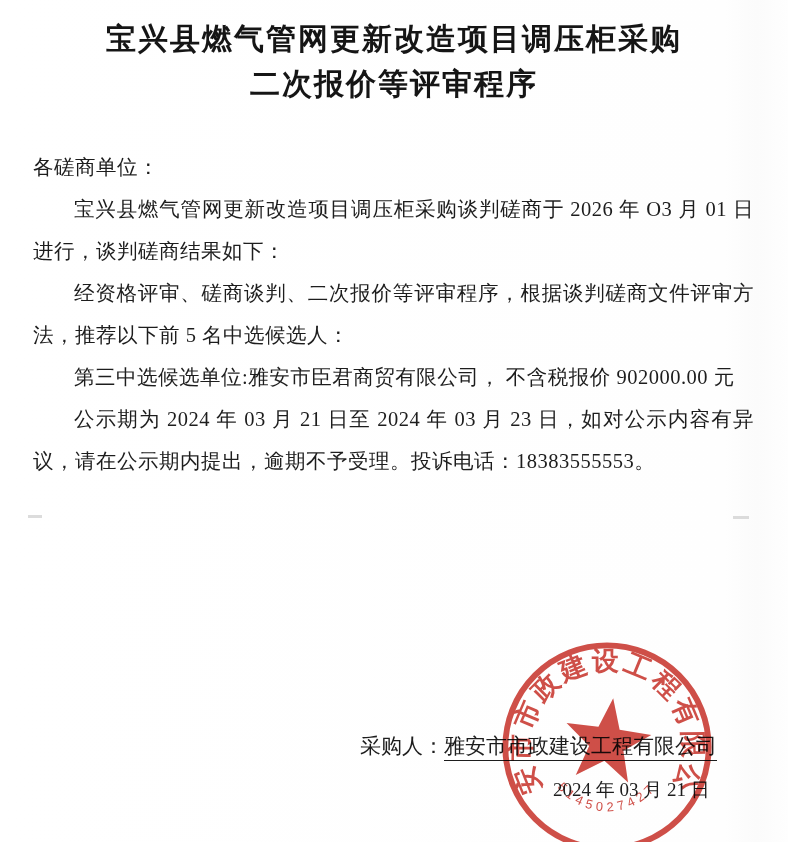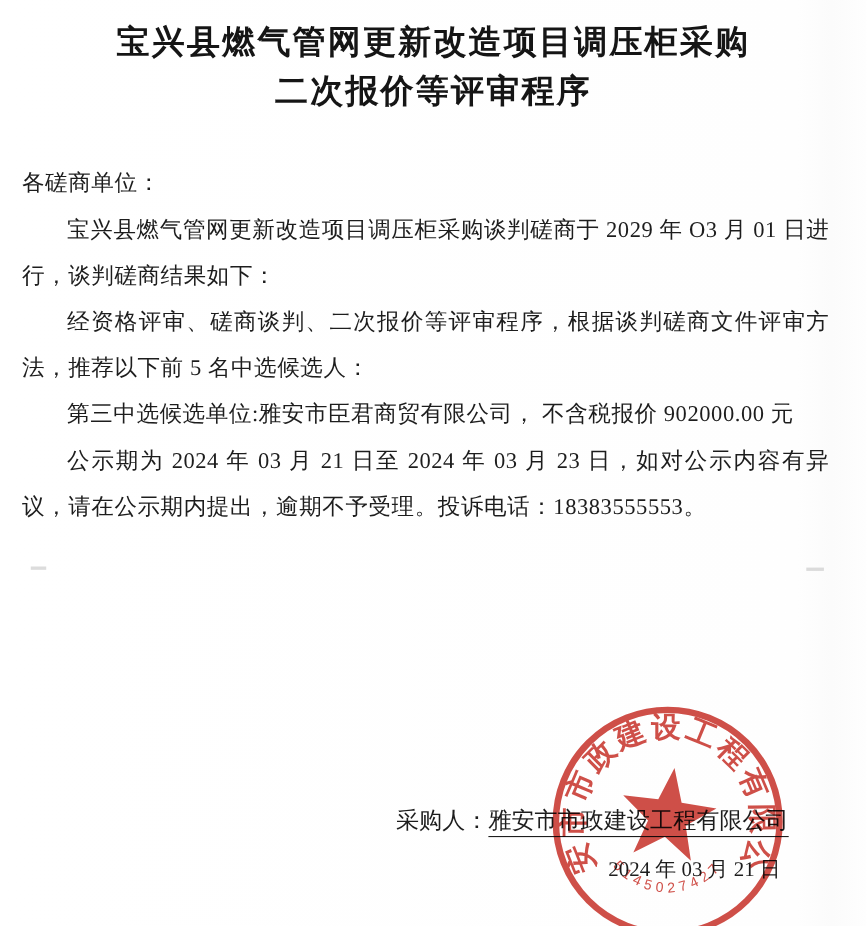--- a/index.html
+++ b/index.html
@@ -19,21 +19,21 @@
     text-align: center;
     font-family: "Liberation Sans", "DejaVu Sans", sans-serif;
     font-weight: 700;
     font-size: 30px;
     line-height: 45px;
     letter-spacing: 2px;
     color: #151515;
   }
   .content {
     margin-top: 40px;
-    padding: 0 34px 0 20px;
+    padding: 0 34px 0 33px;
     font-size: 20.5px;
     line-height: 42px;
     text-align: justify;
     text-justify: inter-character;
     letter-spacing: 0.5px;
   }
   .para { margin: 0; }
   .para.indent { text-indent: 2em; }
   .signature {
     position: absolute;
@@ -79,21 +79,21 @@
 
 <div class="page">
 
   <h1 class="title">
     <span>宝兴县燃气管网更新改造项目调压柜采购</span><br>
     <span>二次报价等评审程序</span>
   </h1>
 
   <div class="content">
     <p class="para">各磋商单位：</p>
-    <p class="para indent">宝兴县燃气管网更新改造项目调压柜采购谈判磋商于 2029 年 O3 月 01 日进行，谈判磋商结果如下：</p>
+    <p class="para indent">宝兴县燃气管网更新改造项目调压柜采购谈判磋商于 2026 年 O3 月 01 日进行，谈判磋商结果如下：</p>
     <p class="para indent">经资格评审、磋商谈判、二次报价等评审程序，根据谈判磋商文件评审方法，推荐以下前 5 名中选候选人：</p>
     <p class="para indent">第三中选候选单位:雅安市臣君商贸有限公司， 不含税报价 902000.00 元</p>
     <p class="para indent">公示期为 2024 年 03 月 21 日至 2024 年 03 月 23 日，如对公示内容有异议，请在公示期内提出，逾期不予受理。投诉电话：18383555553。</p>
   </div>
 
   <div class="signature">
     <span>采购人：</span><span class="buyer-name">雅安市市政建设工程有限公司</span>
   </div>
 
   <div class="sig-date">2024 年 03 月 21 日</div>

